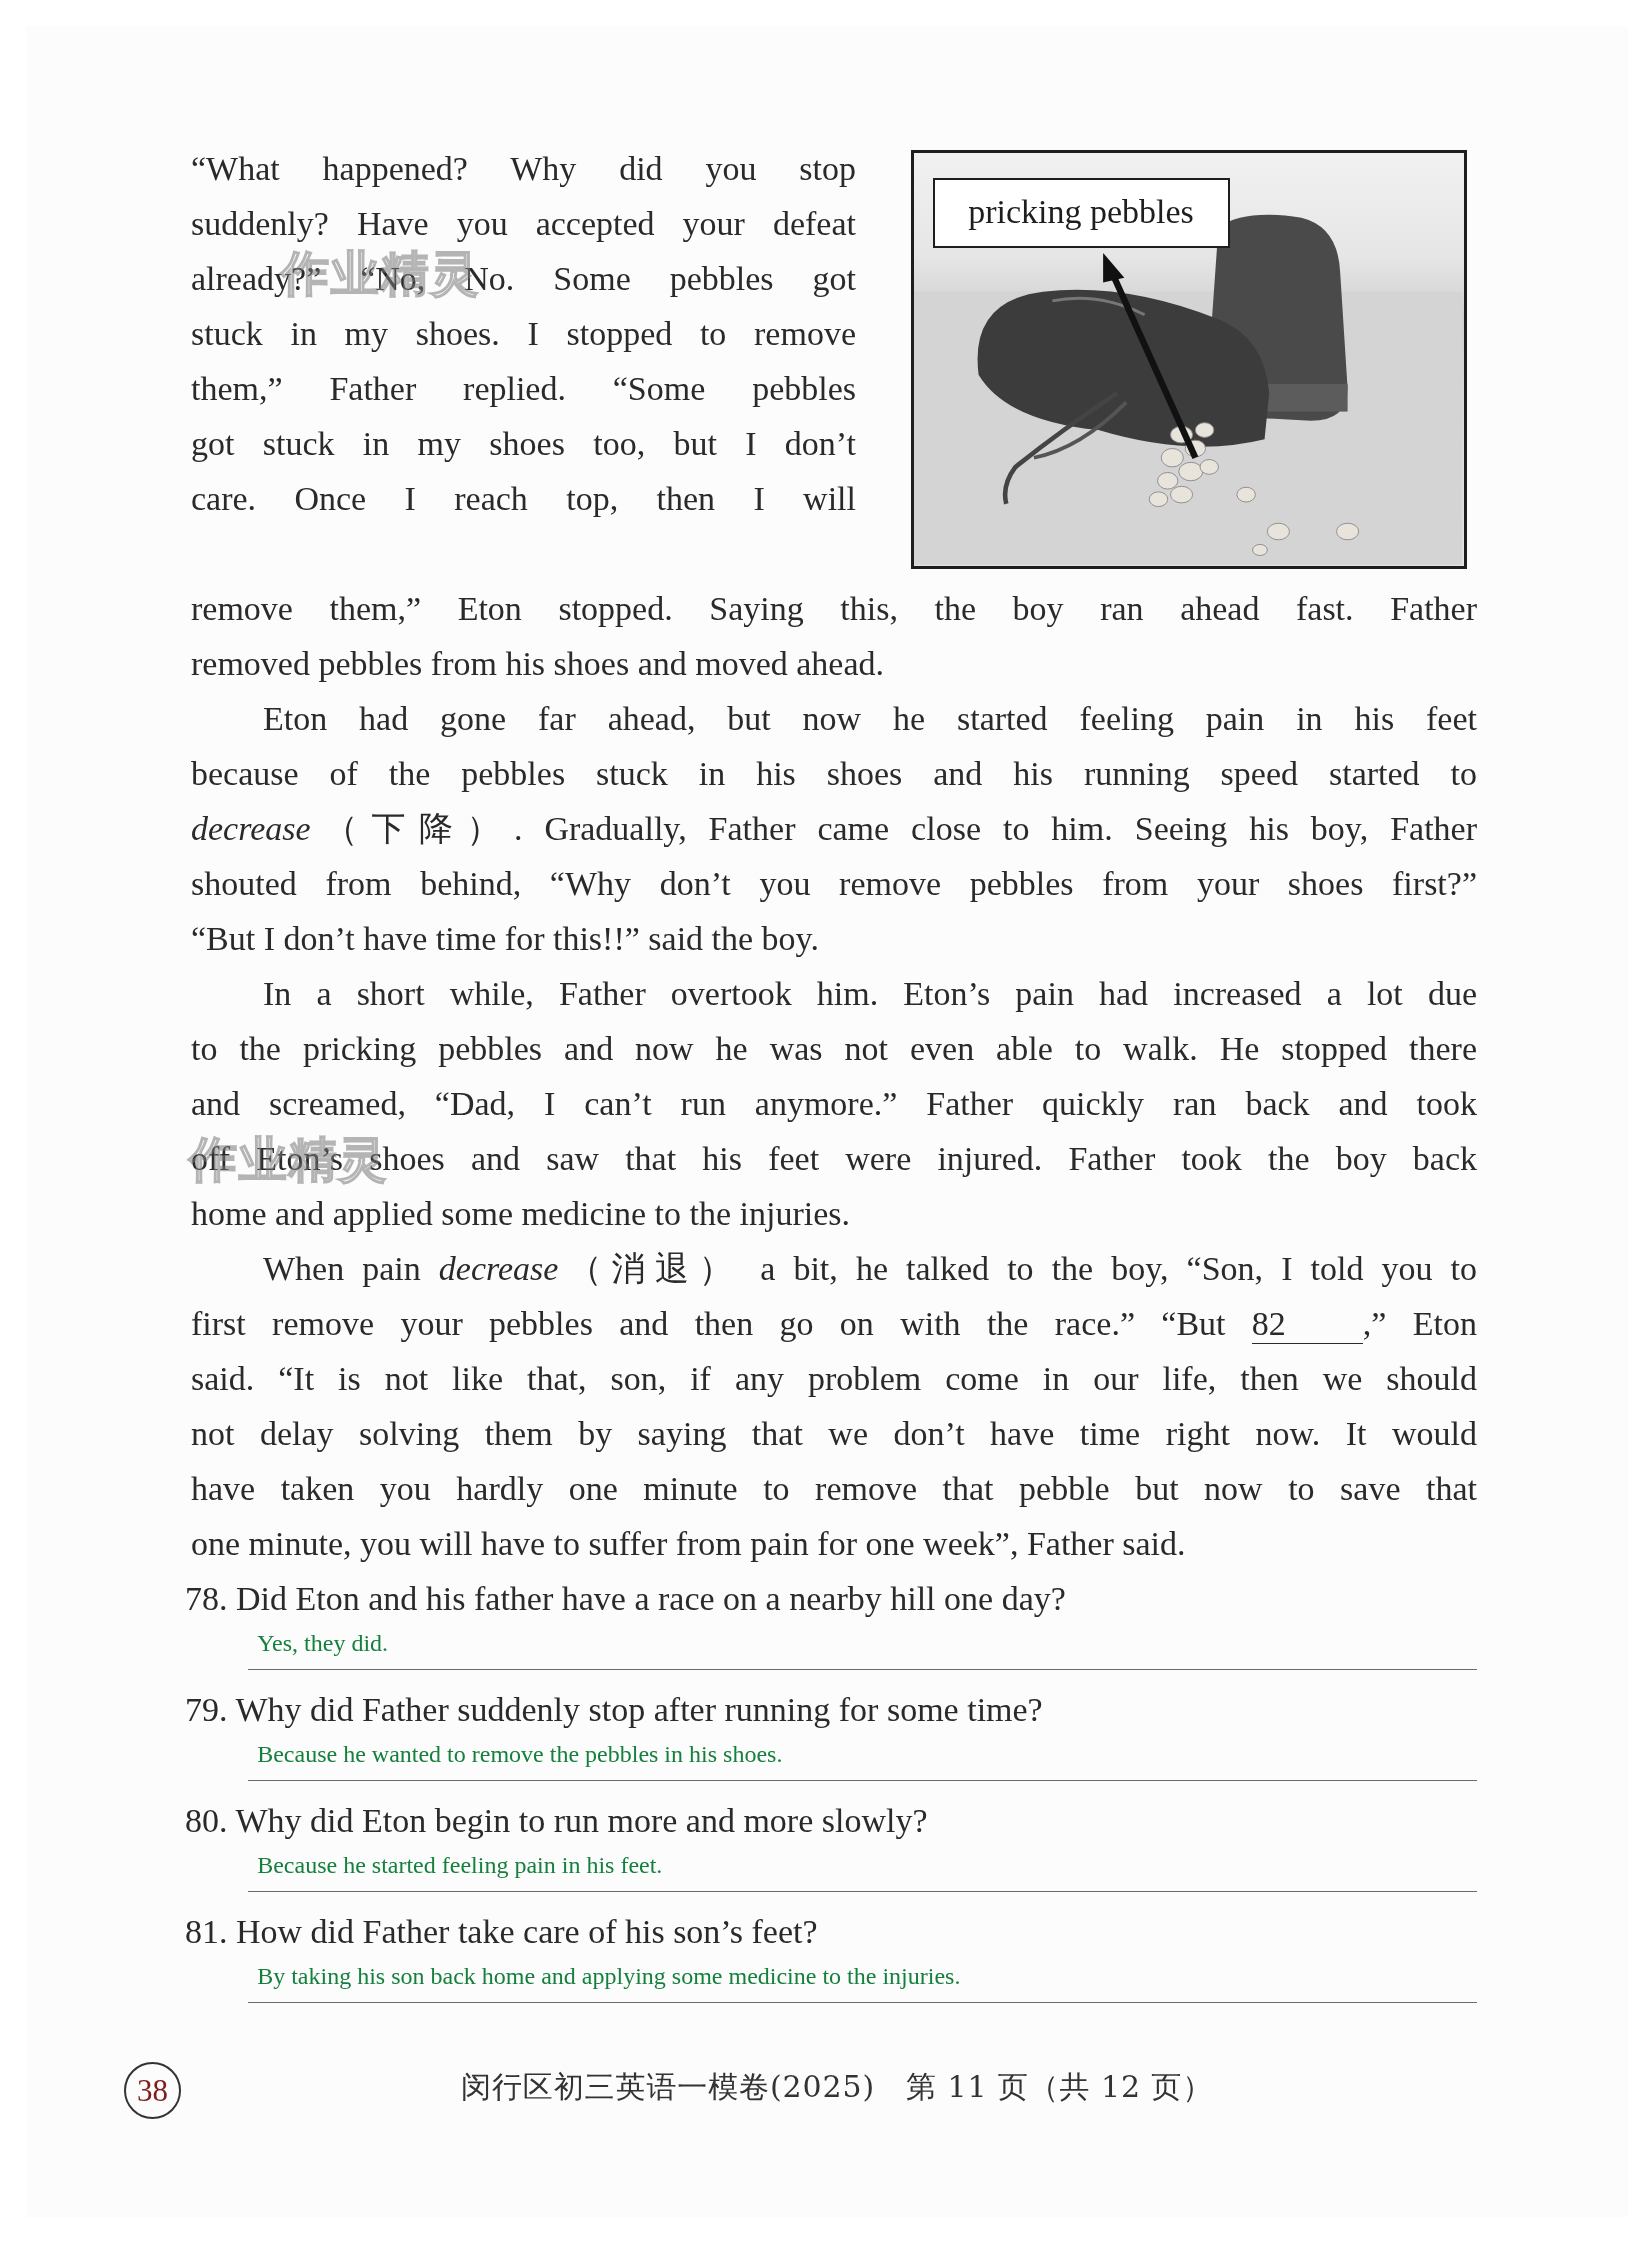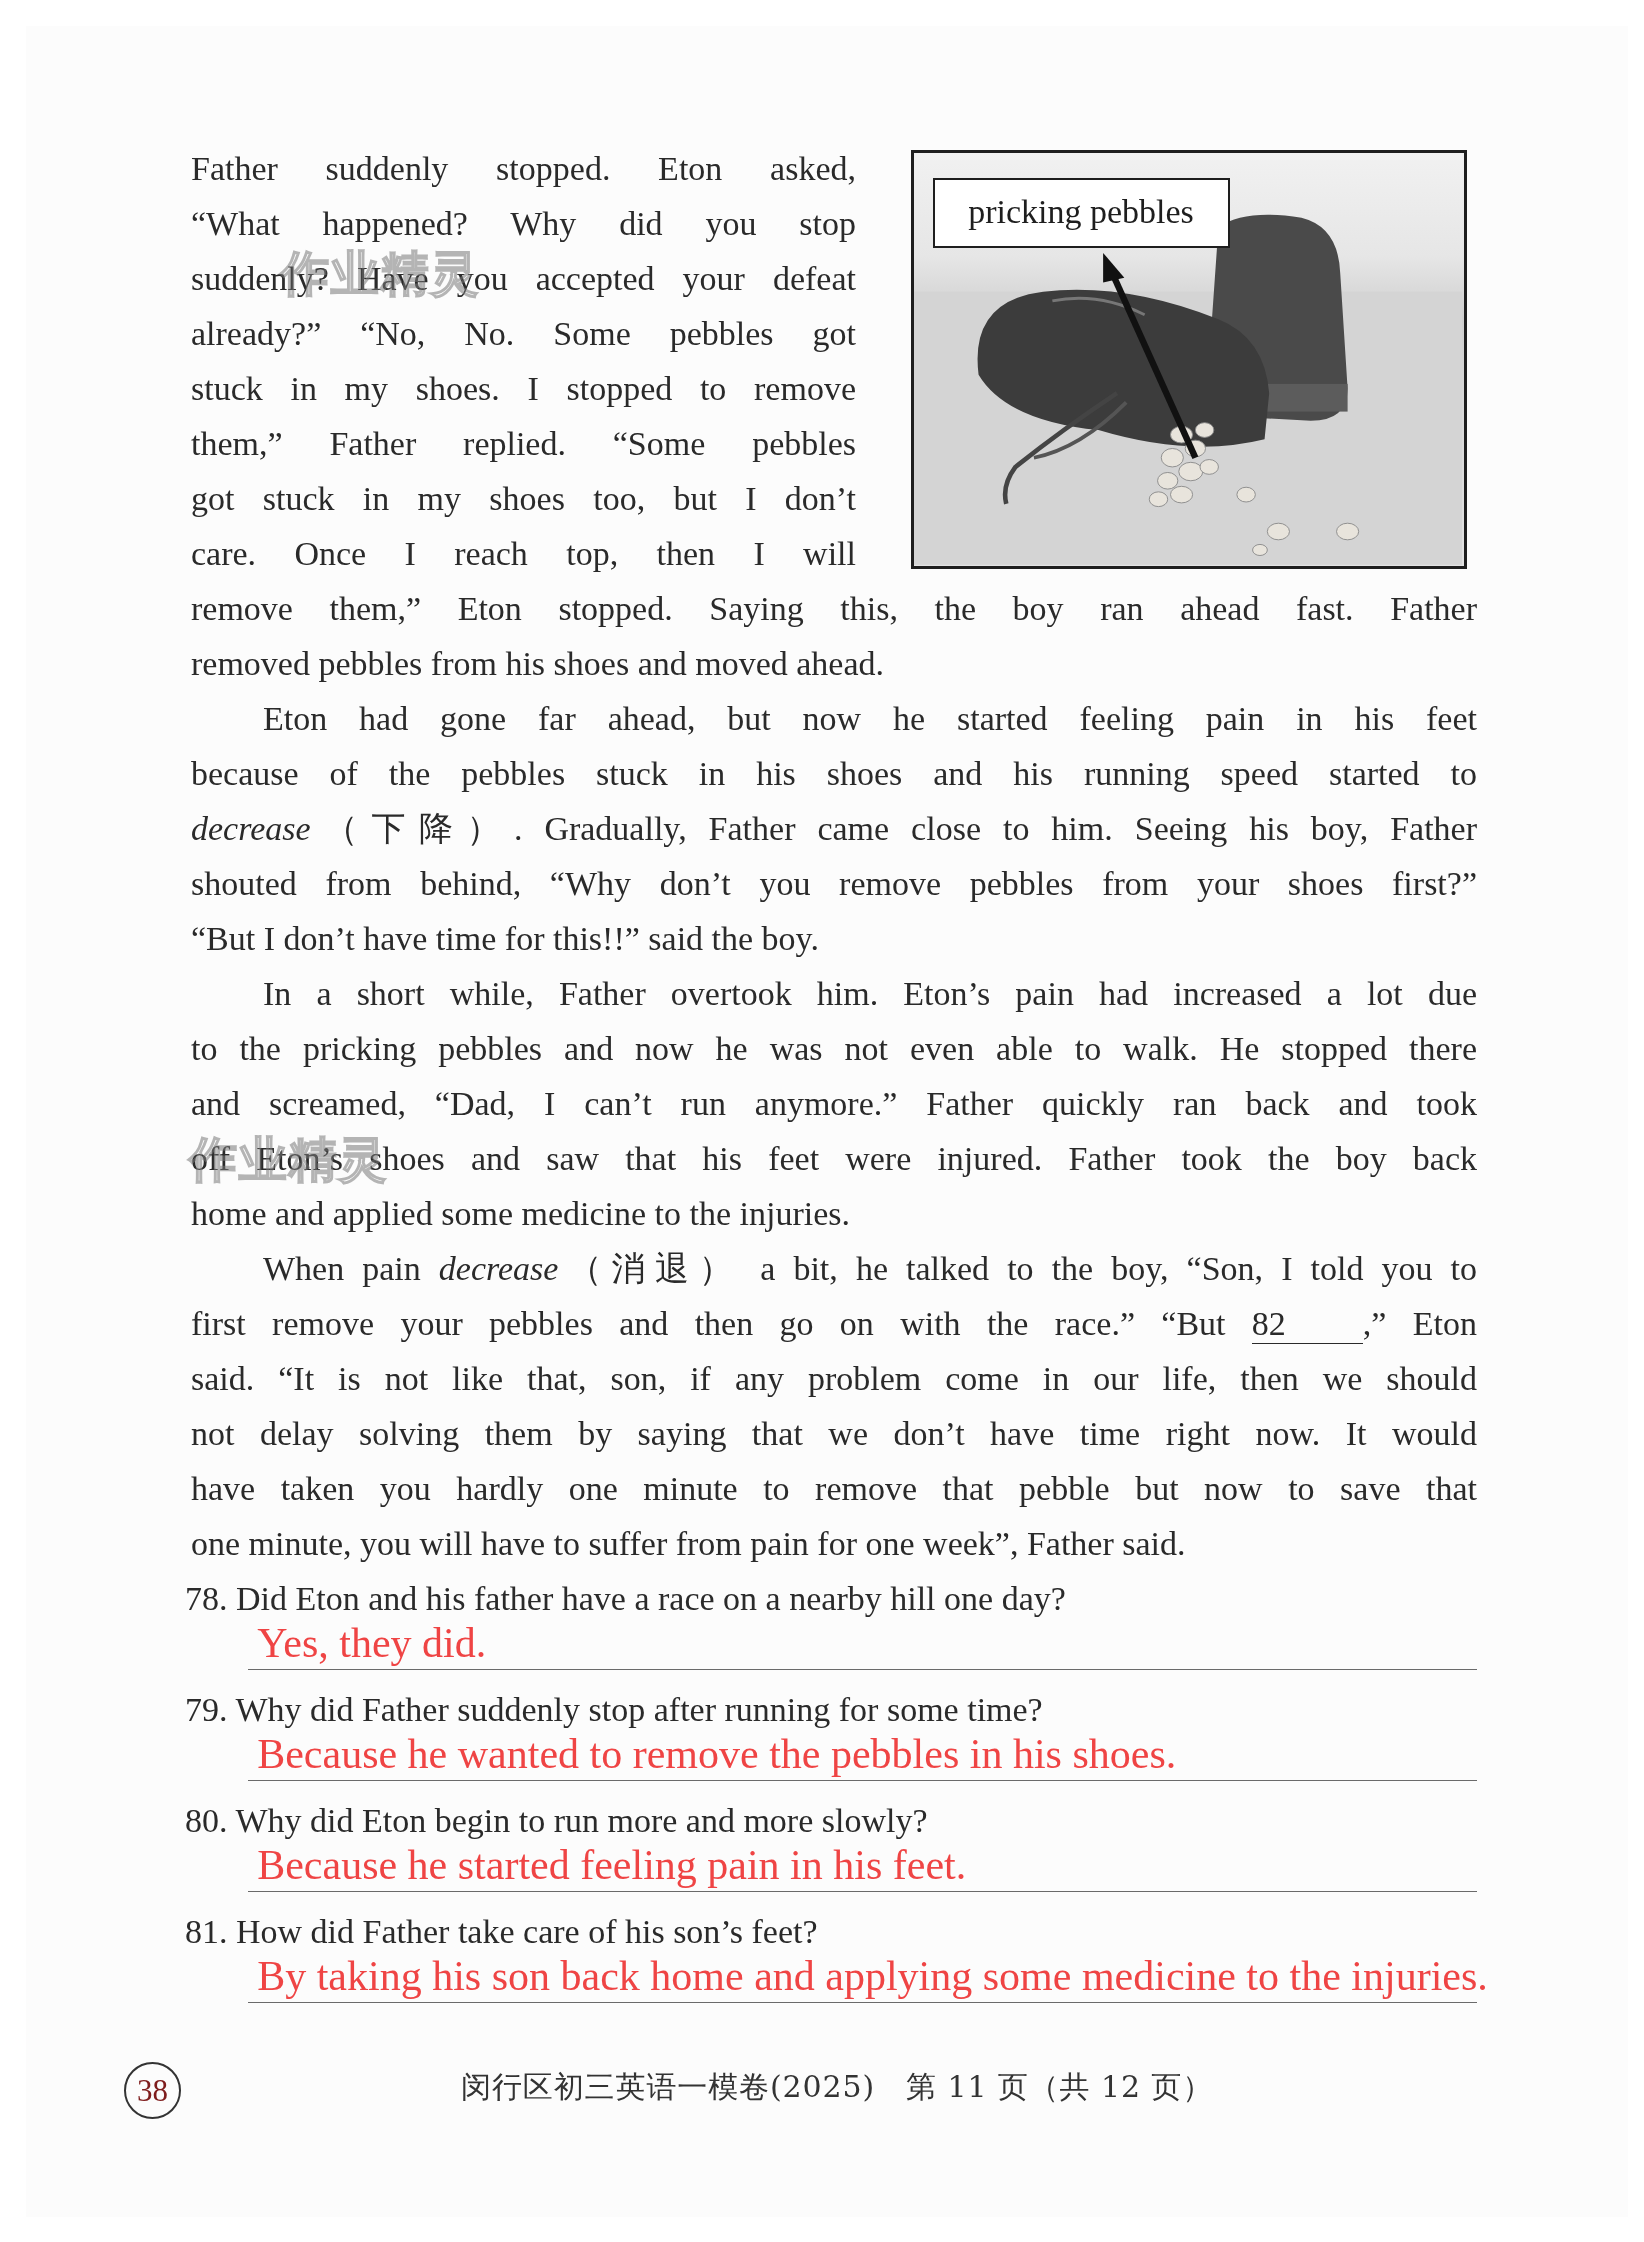--- a/index.html
+++ b/index.html
@@ -40,22 +40,22 @@
     .fig-svg { position: absolute; left: 0; top: 0; }
 
     .blank {
       display: inline-block; min-width: 111px; text-align: center;
       border-bottom: 1.8px solid #2a2a2a; line-height: 39px;
     }
 
     .qa { position: absolute; left: 185px; width: 1292px; }
     .q { font-size: 34px; line-height: 46px; white-space: nowrap; }
     .a {
-      margin-left: 63px; font-size: 42px; line-height: 42px;
-      color: #ef4444; border-bottom: 1.8px solid #6a6a6a; padding-left: 9.2px; height: 48px; box-sizing: border-box;
+      margin-left: 63px; font-size: 24px; line-height: 42px;
+      color: #15803d; border-bottom: 1.8px solid #6a6a6a; padding-left: 9.2px; height: 48px; box-sizing: border-box;
       white-space: nowrap;
     }
 
     .footer {
       position: absolute; top: 2058px; left: 0; width: 1645px; height: 65px;
     }
     .page-circle {
       position: absolute; left: 124px; top: 3.7px; width: 57px; height: 57px;
       border: 2.3px solid #333; border-radius: 50%; box-sizing: border-box;
       font-size: 31px; line-height: 54px; text-align: center; color: #7f1d1d;
@@ -106,21 +106,20 @@
       <ellipse cx="375" cy="430" rx="8" ry="6"></ellipse>
     </g>
 
     <line x1="305" y1="330" x2="215" y2="130" stroke="#111" stroke-width="7"></line>
     <polygon points="205,108 228,135 205,140" fill="#111"></polygon>
   </svg>
   <div class="fig-label">pricking pebbles</div>
 </div>
 
 <div class="text-block narrow" style="top:141px; width:665px;">
-  <span class="p-line">Father suddenly stopped. Eton asked,</span>
   <span class="p-line">“What happened? Why did you stop</span>
   <span class="p-line">suddenly? Have you accepted your defeat</span>
   <span class="p-line">already?” “No, No. Some pebbles got</span>
   <span class="p-line">stuck in my shoes. I stopped to remove</span>
   <span class="p-line">them,” Father replied. “Some pebbles</span>
   <span class="p-line">got stuck in my shoes too, but I don’t</span>
   <span class="p-line">care. Once I reach top, then I will</span>
 </div>
 
 <div class="text-block" style="top:581px;">

